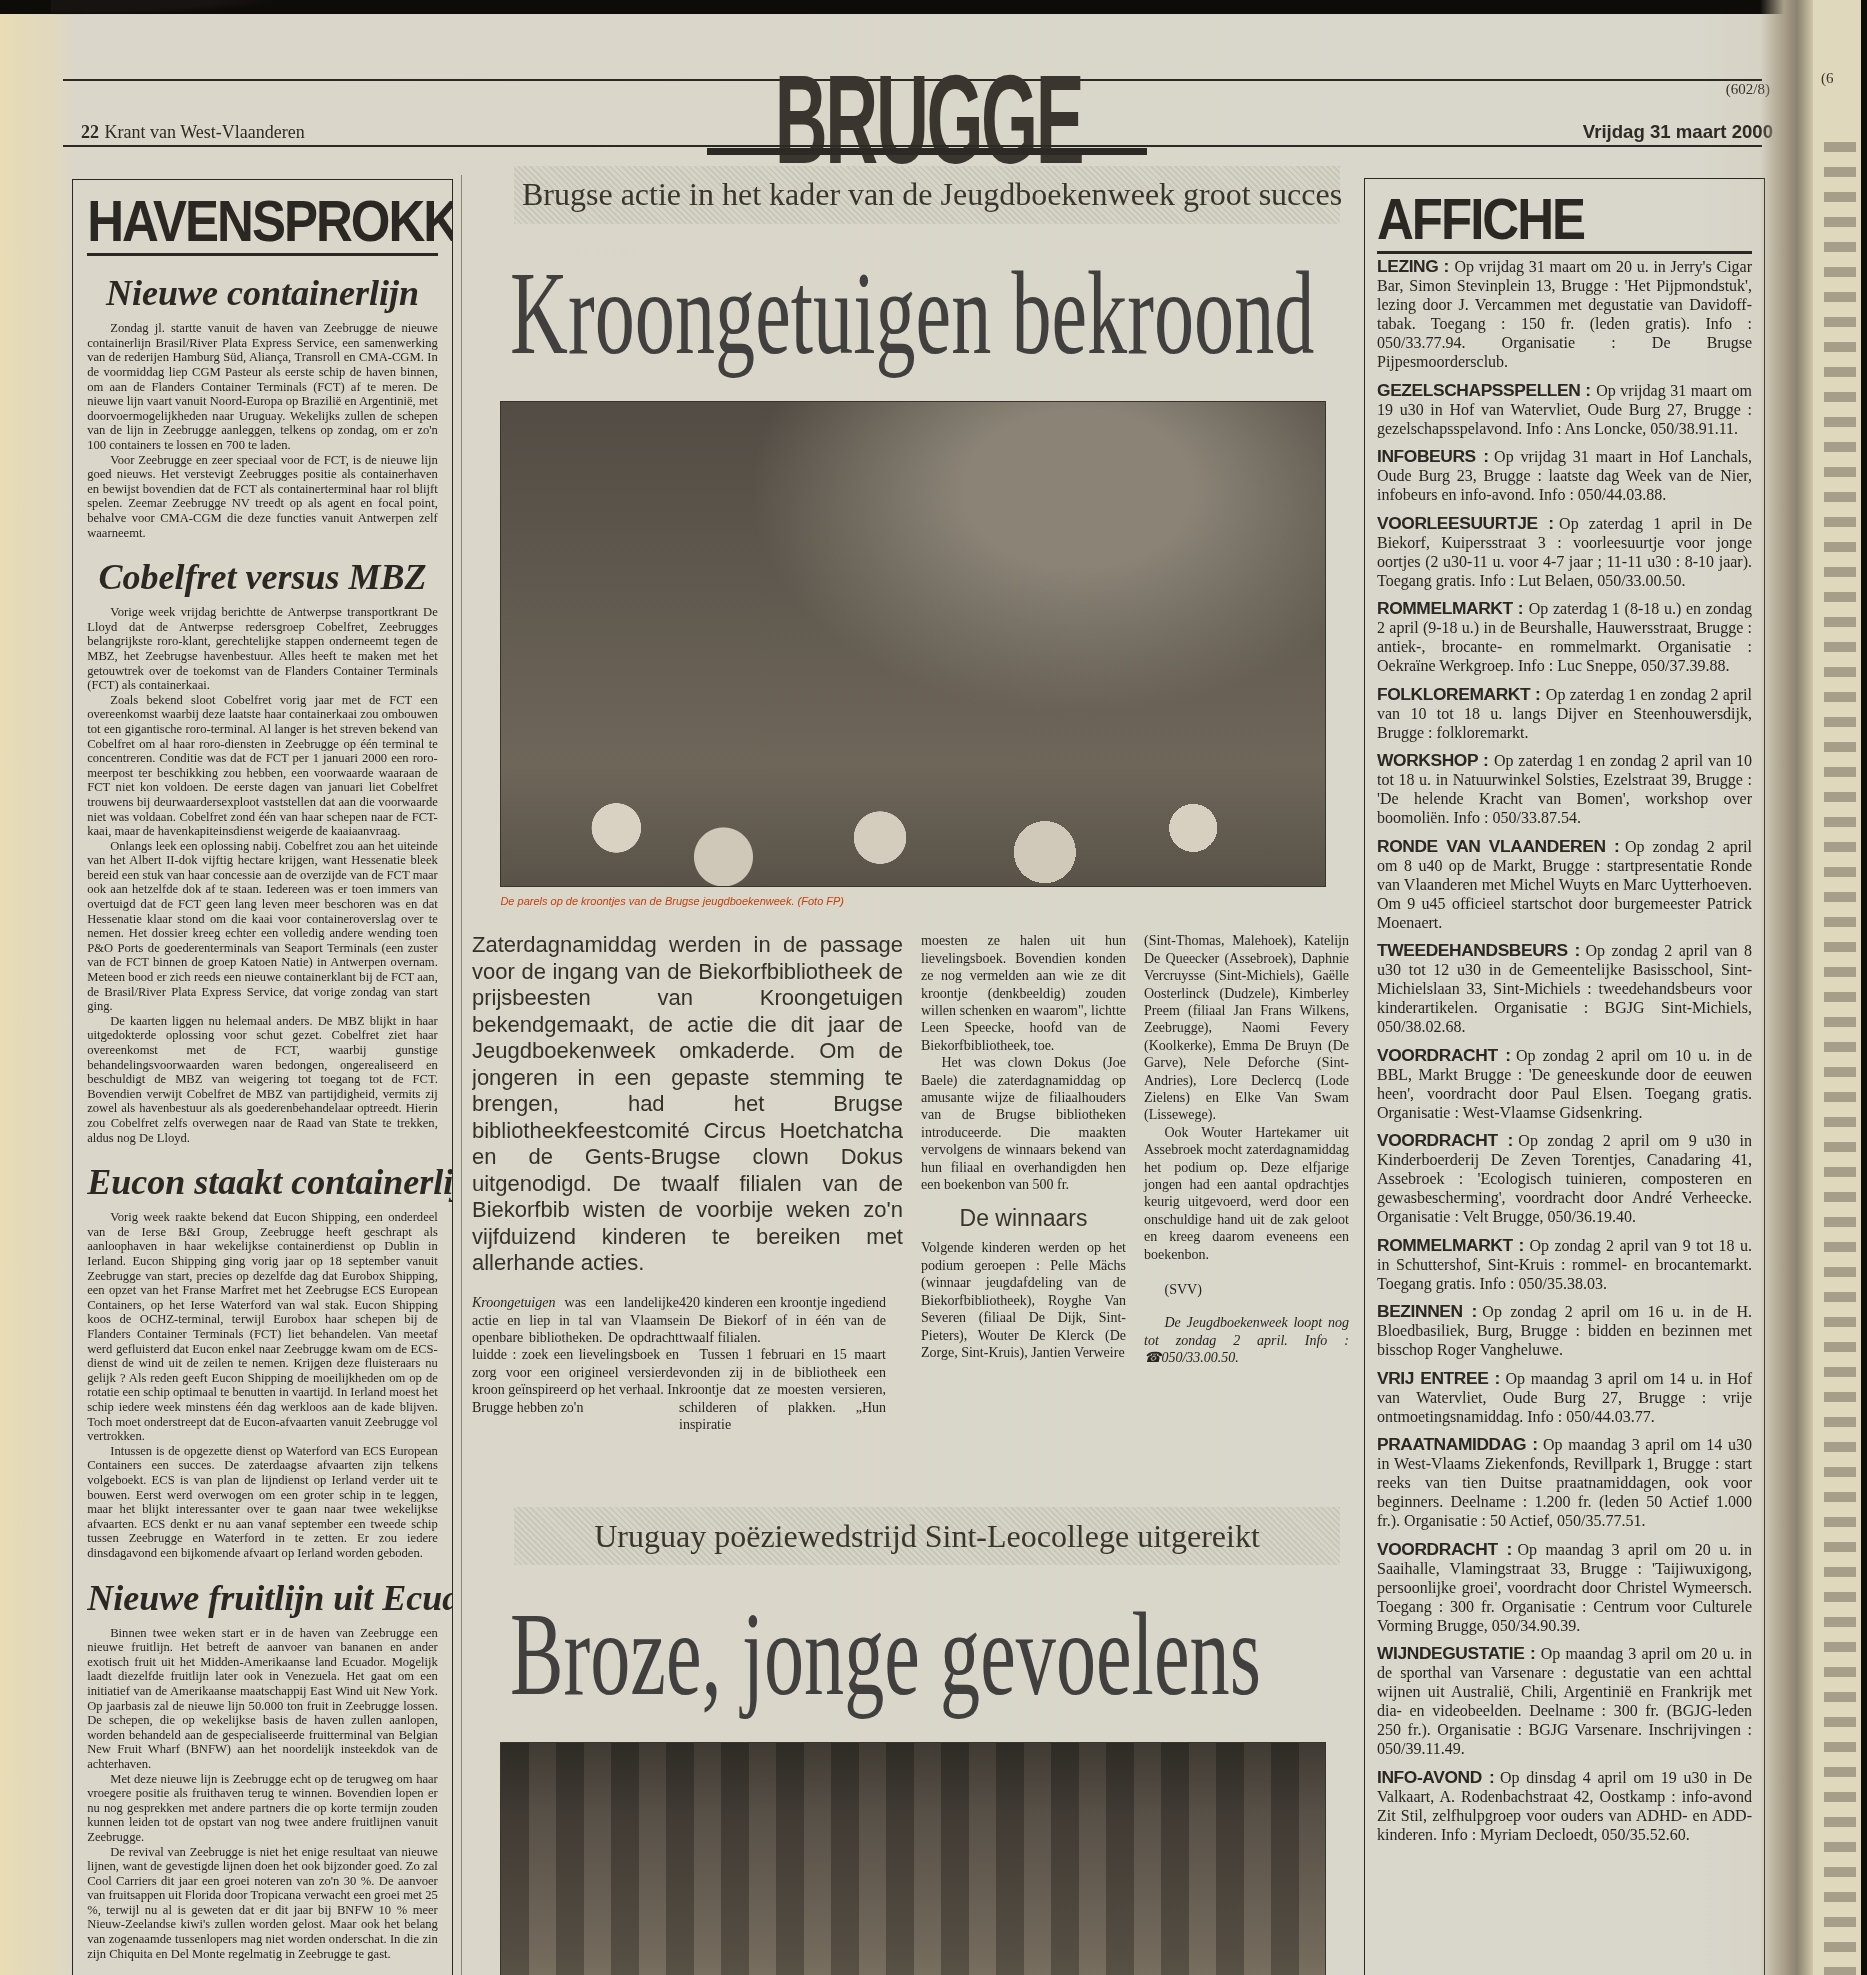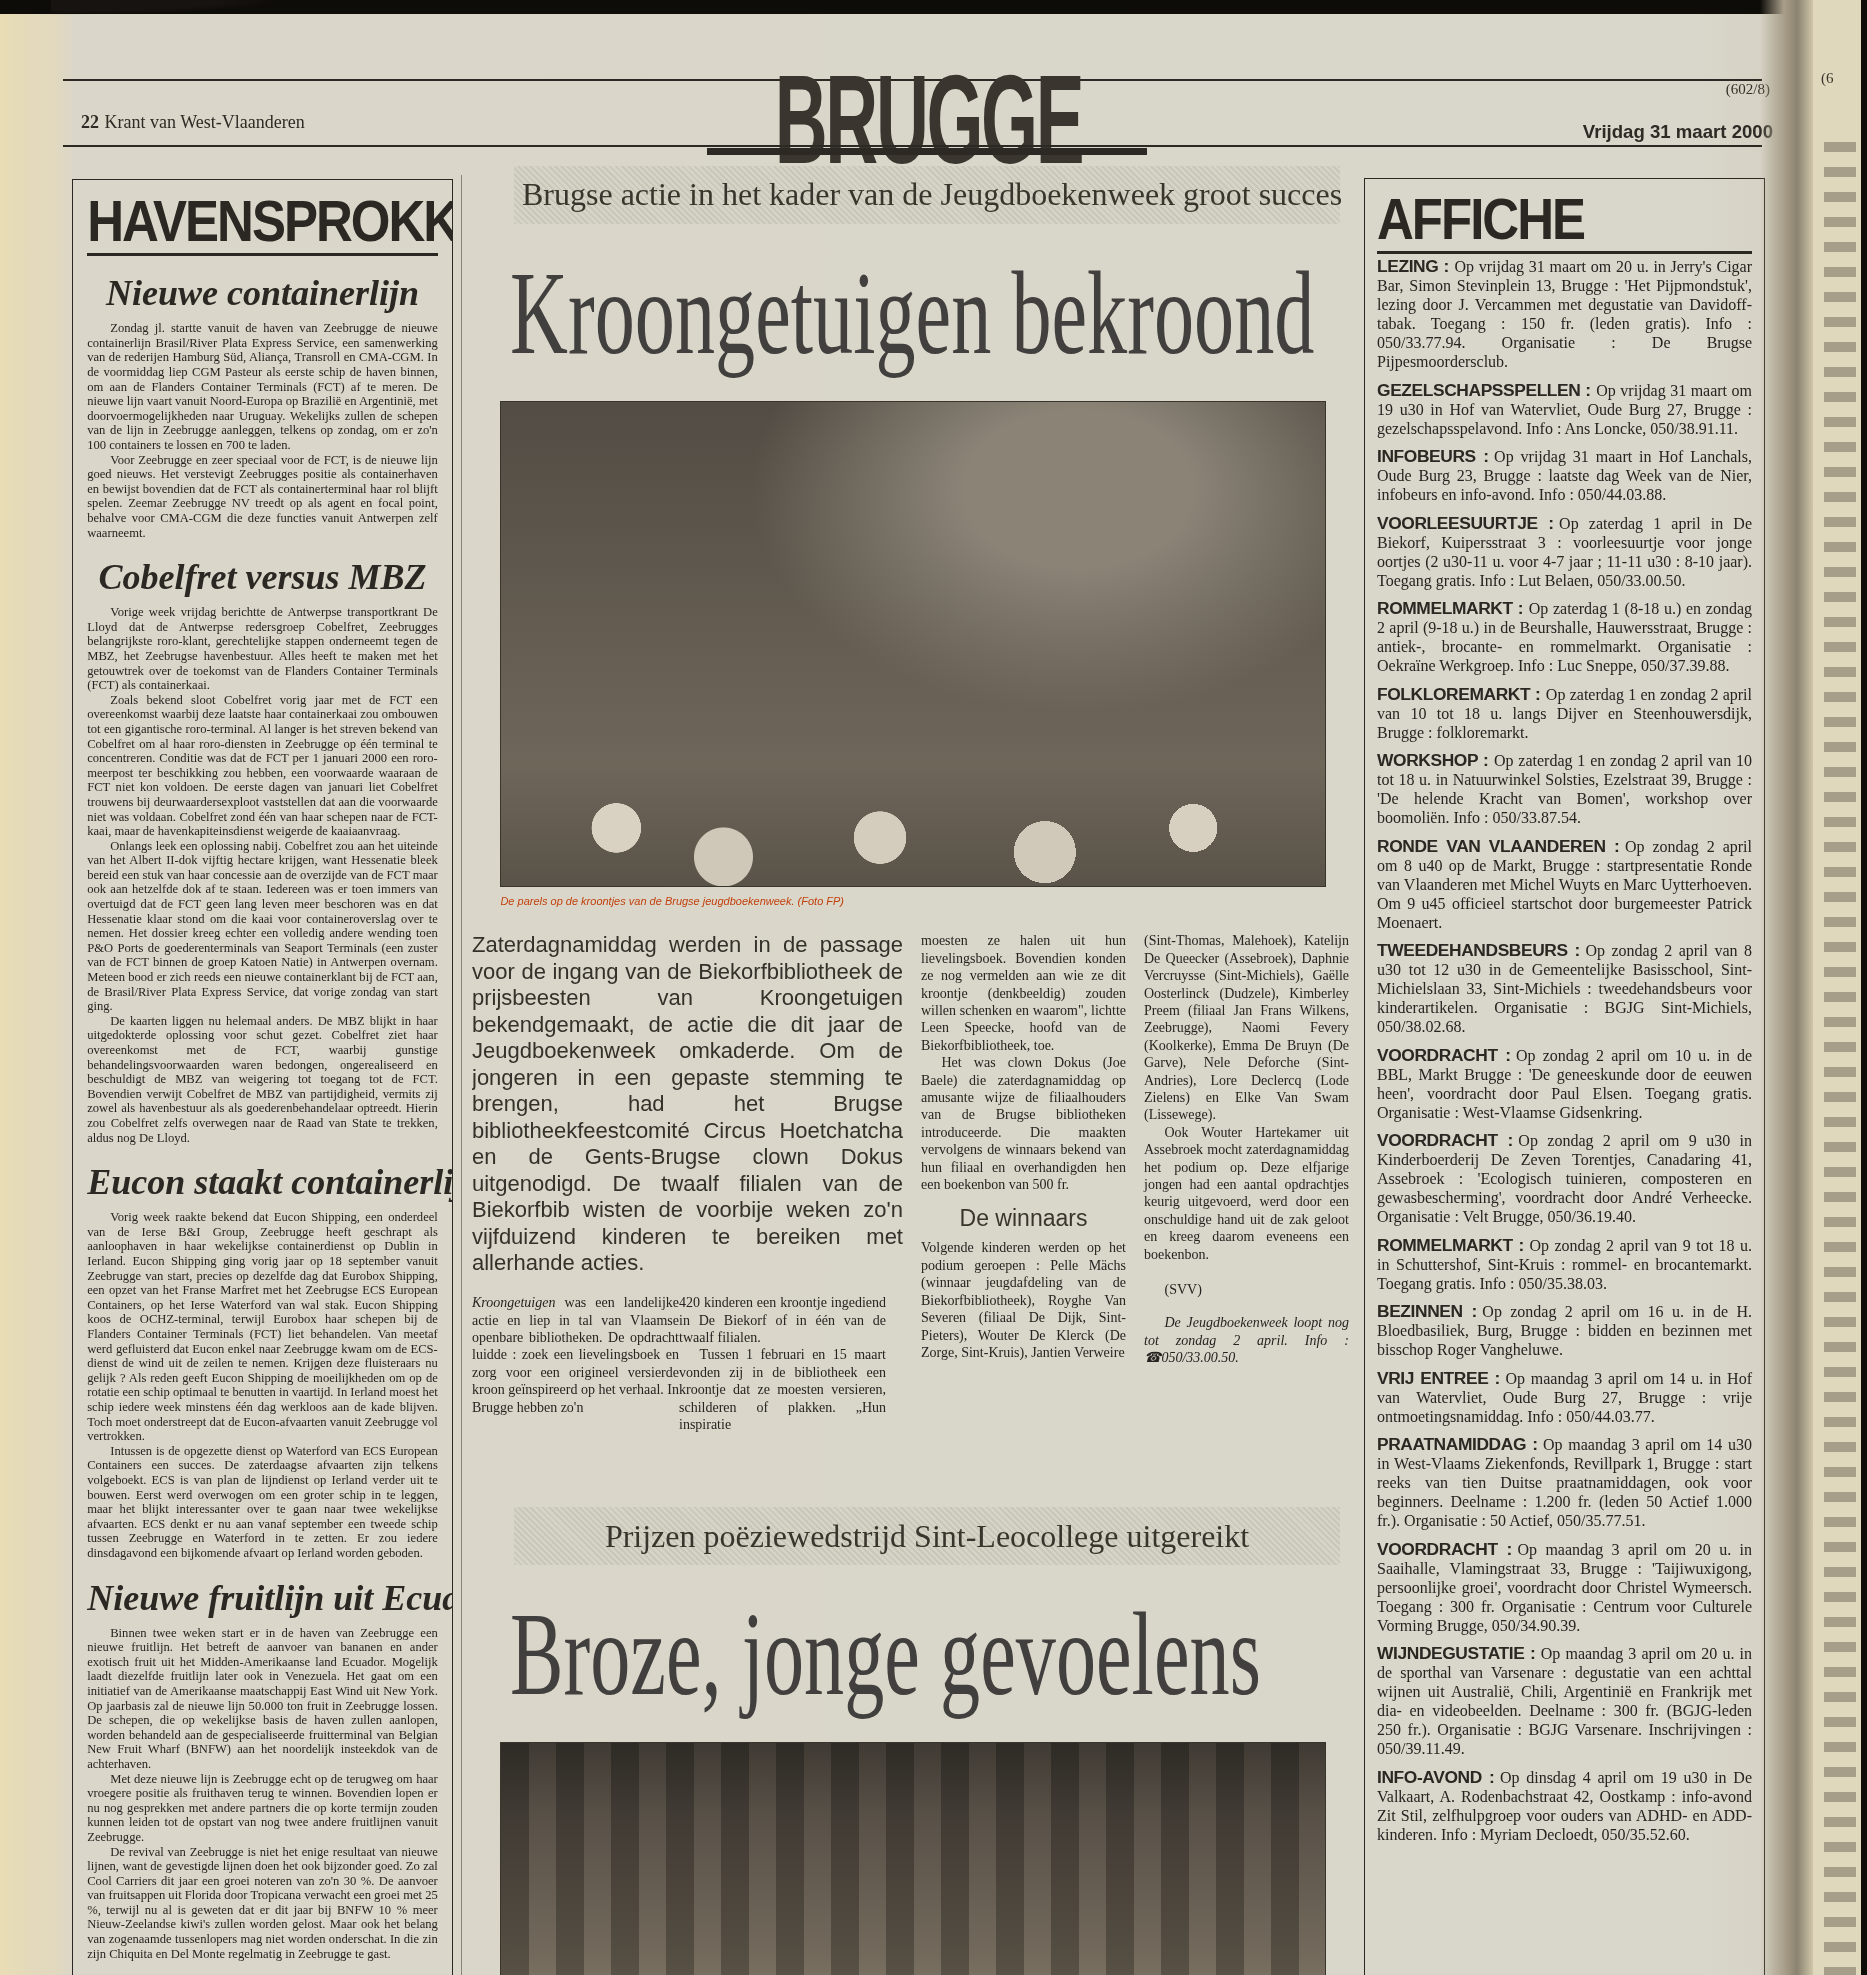--- a/index.html
+++ b/index.html
@@ -21,21 +21,21 @@
 
   
   .rule{position:absolute;background:#2c2823;}
   .r1{left:63px;top:79px;width:1699px;height:1.6px;}
   .r2{left:63px;top:145px;width:1699px;height:2px;}
   .thickbar{left:707px;top:148px;width:440px;height:7.1px;}
   .masthead{position:absolute;left:640px;top:47px;width:577px;text-align:center;
             font-family:"Liberation Sans",sans-serif;font-weight:bold;font-size:99px;color:#3a362f;
             transform:scale(.74,1.28);transform-origin:center top;letter-spacing:-3.2px;}
   .code{position:absolute;right:97px;top:81px;font-size:15px;color:#35312a;}
-  .mast-left{position:absolute;left:81px;top:112px;font-size:18px;color:#2e2a25;}
+  .mast-left{position:absolute;left:81px;top:122px;font-size:18px;color:#2e2a25;}
   .mast-left .nr{font-weight:bold;margin-right:5.5px;}
   .mast-date{position:absolute;right:94px;top:121px;font-family:"Liberation Sans",sans-serif;
              font-size:18.6px;font-weight:bold;color:#2e2a25;}
 
   
   .hs-box{position:absolute;left:72px;top:179px;width:381px;height:2377px;border:1.6px solid #2b2722;
           padding:8px 14.2px;box-sizing:border-box;overflow:hidden;background:rgba(218,214,203,.35);}
   .block-title{font-family:"Liberation Sans",sans-serif;font-weight:bold;font-size:51px;color:#2b2722;
           letter-spacing:-2px;transform:scaleY(1.12);transform-origin:left top;white-space:nowrap;}
   .block-title-rule{height:3.6px;background:#2b2722;margin:5.5px 0 3.2px;}
@@ -167,21 +167,21 @@
         <p>Volgende kinderen werden op het podium geroepen : Pelle Mächs (winnaar jeugdafdeling van de Biekorfbibliotheek), Royghe Van Severen (filiaal De Dijk, Sint-Pieters), Wouter De Klerck (De Zorge, Sint-Kruis), Jantien Verweire</p>
       </div>
       <div class="mcol">
         <p>(Sint-Thomas, Malehoek), Katelijn De Queecker (Assebroek), Daphnie Vercruysse (Sint-Michiels), Gaëlle Oosterlinck (Dudzele), Kimberley Preem (filiaal Jan Frans Wilkens, Zeebrugge), Naomi Fevery (Koolkerke), Emma De Bruyn (De Garve), Nele Deforche (Sint-Andries), Lore Declercq (Lode Zielens) en Elke Van Swam (Lissewege).</p>
         <p class="ind">Ook Wouter Hartekamer uit Assebroek mocht zaterdagnamiddag het podium op. Deze elfjarige jongen had een aantal opdrachtjes keurig uitgevoerd, werd door een onschuldige hand uit de zak geloot en kreeg daarom eveneens een boekenbon.</p>
         <p class="sig">(SVV)</p>
         <p class="note"><span>De Jeugdboekenweek loopt nog tot zondag 2 april. Info : </span><span>☎</span><span>050/33.00.50.</span></p>
       </div>
     </div>
 
-    <div class="kicker" style="margin-top:24px;">Prijzen poëziewedstrijd Sint-Leocollege uitgereikt</div>
+    <div class="kicker" style="margin-top:24px;">Uruguay poëziewedstrijd Sint-Leocollege uitgereikt</div>
     <div class="headline">Broze, jonge gevoelens</div>
     <div class="photo photo2"></div>
 
   </div>
 
   <div class="affiche">
     <div class="block-title">AFFICHE</div>
     <div class="block-title-rule"></div>
     <div id="affiche-entries">
       <p><span class="term">LEZING :</span><span>Op vrijdag 31 maart om 20 u. in Jerry's Cigar Bar, Simon Stevinplein 13, Brugge : 'Het Pijpmondstuk', lezing door J. Vercammen met degustatie van Davidoff-tabak. Toegang : 150 fr. (leden gratis). Info : 050/33.77.94. Organisatie : De Brugse Pijpesmoordersclub.</span></p>

